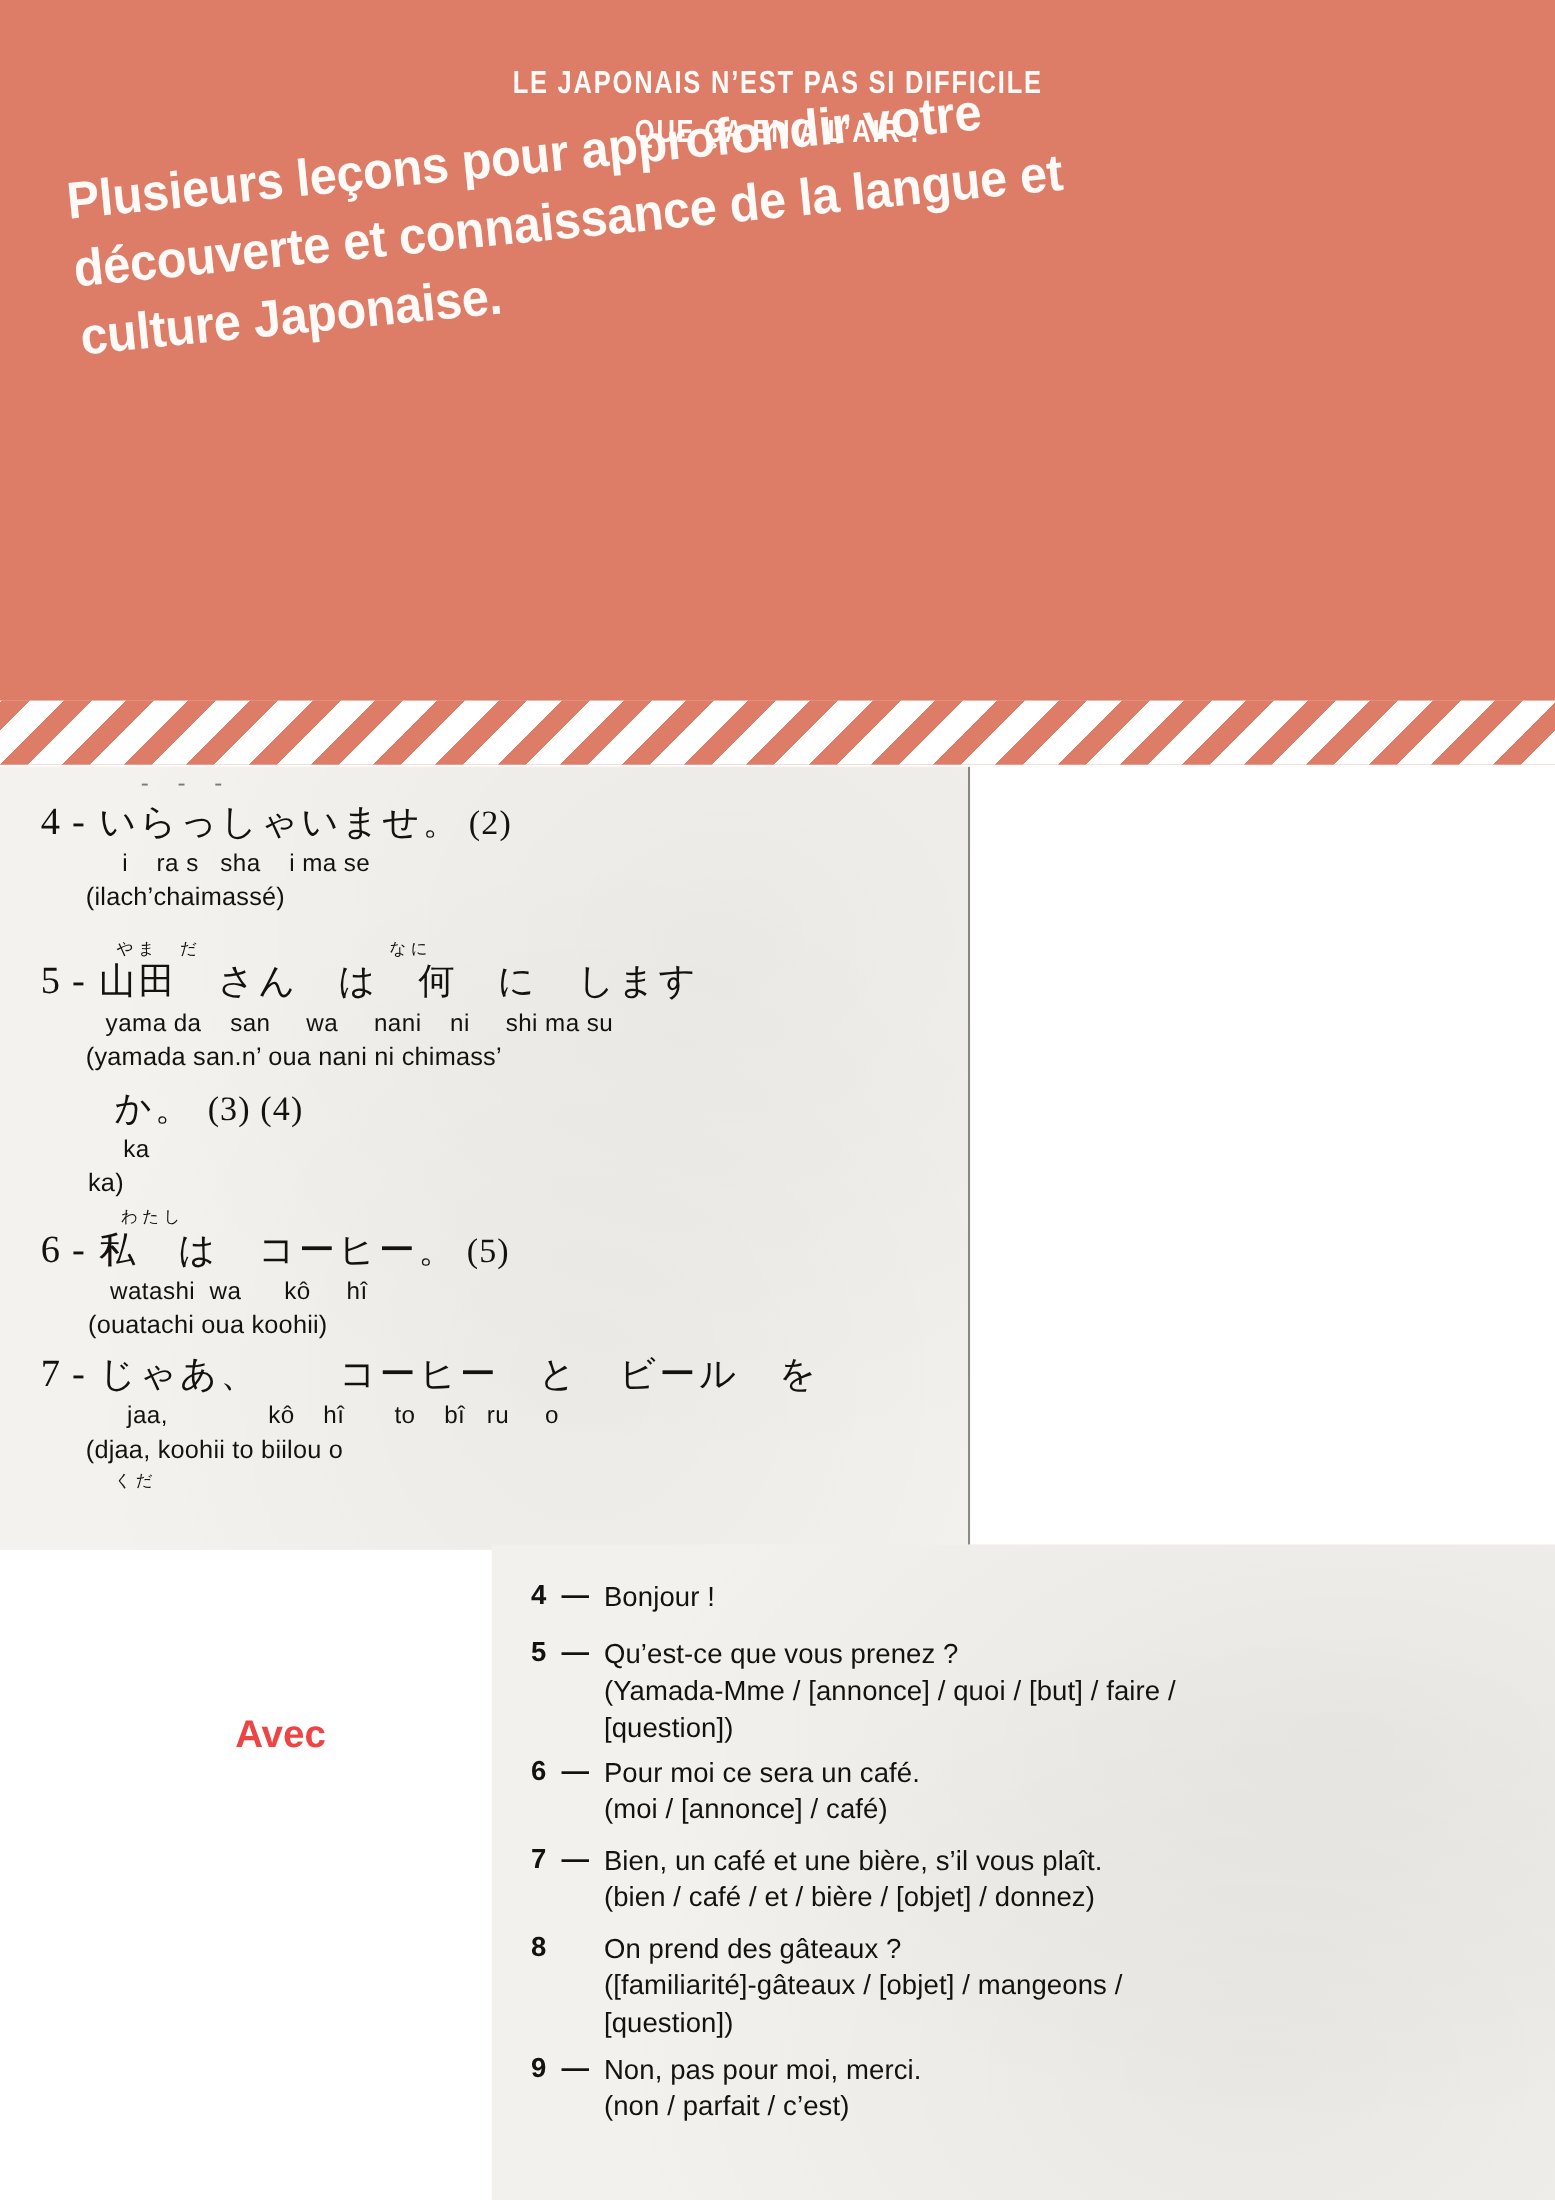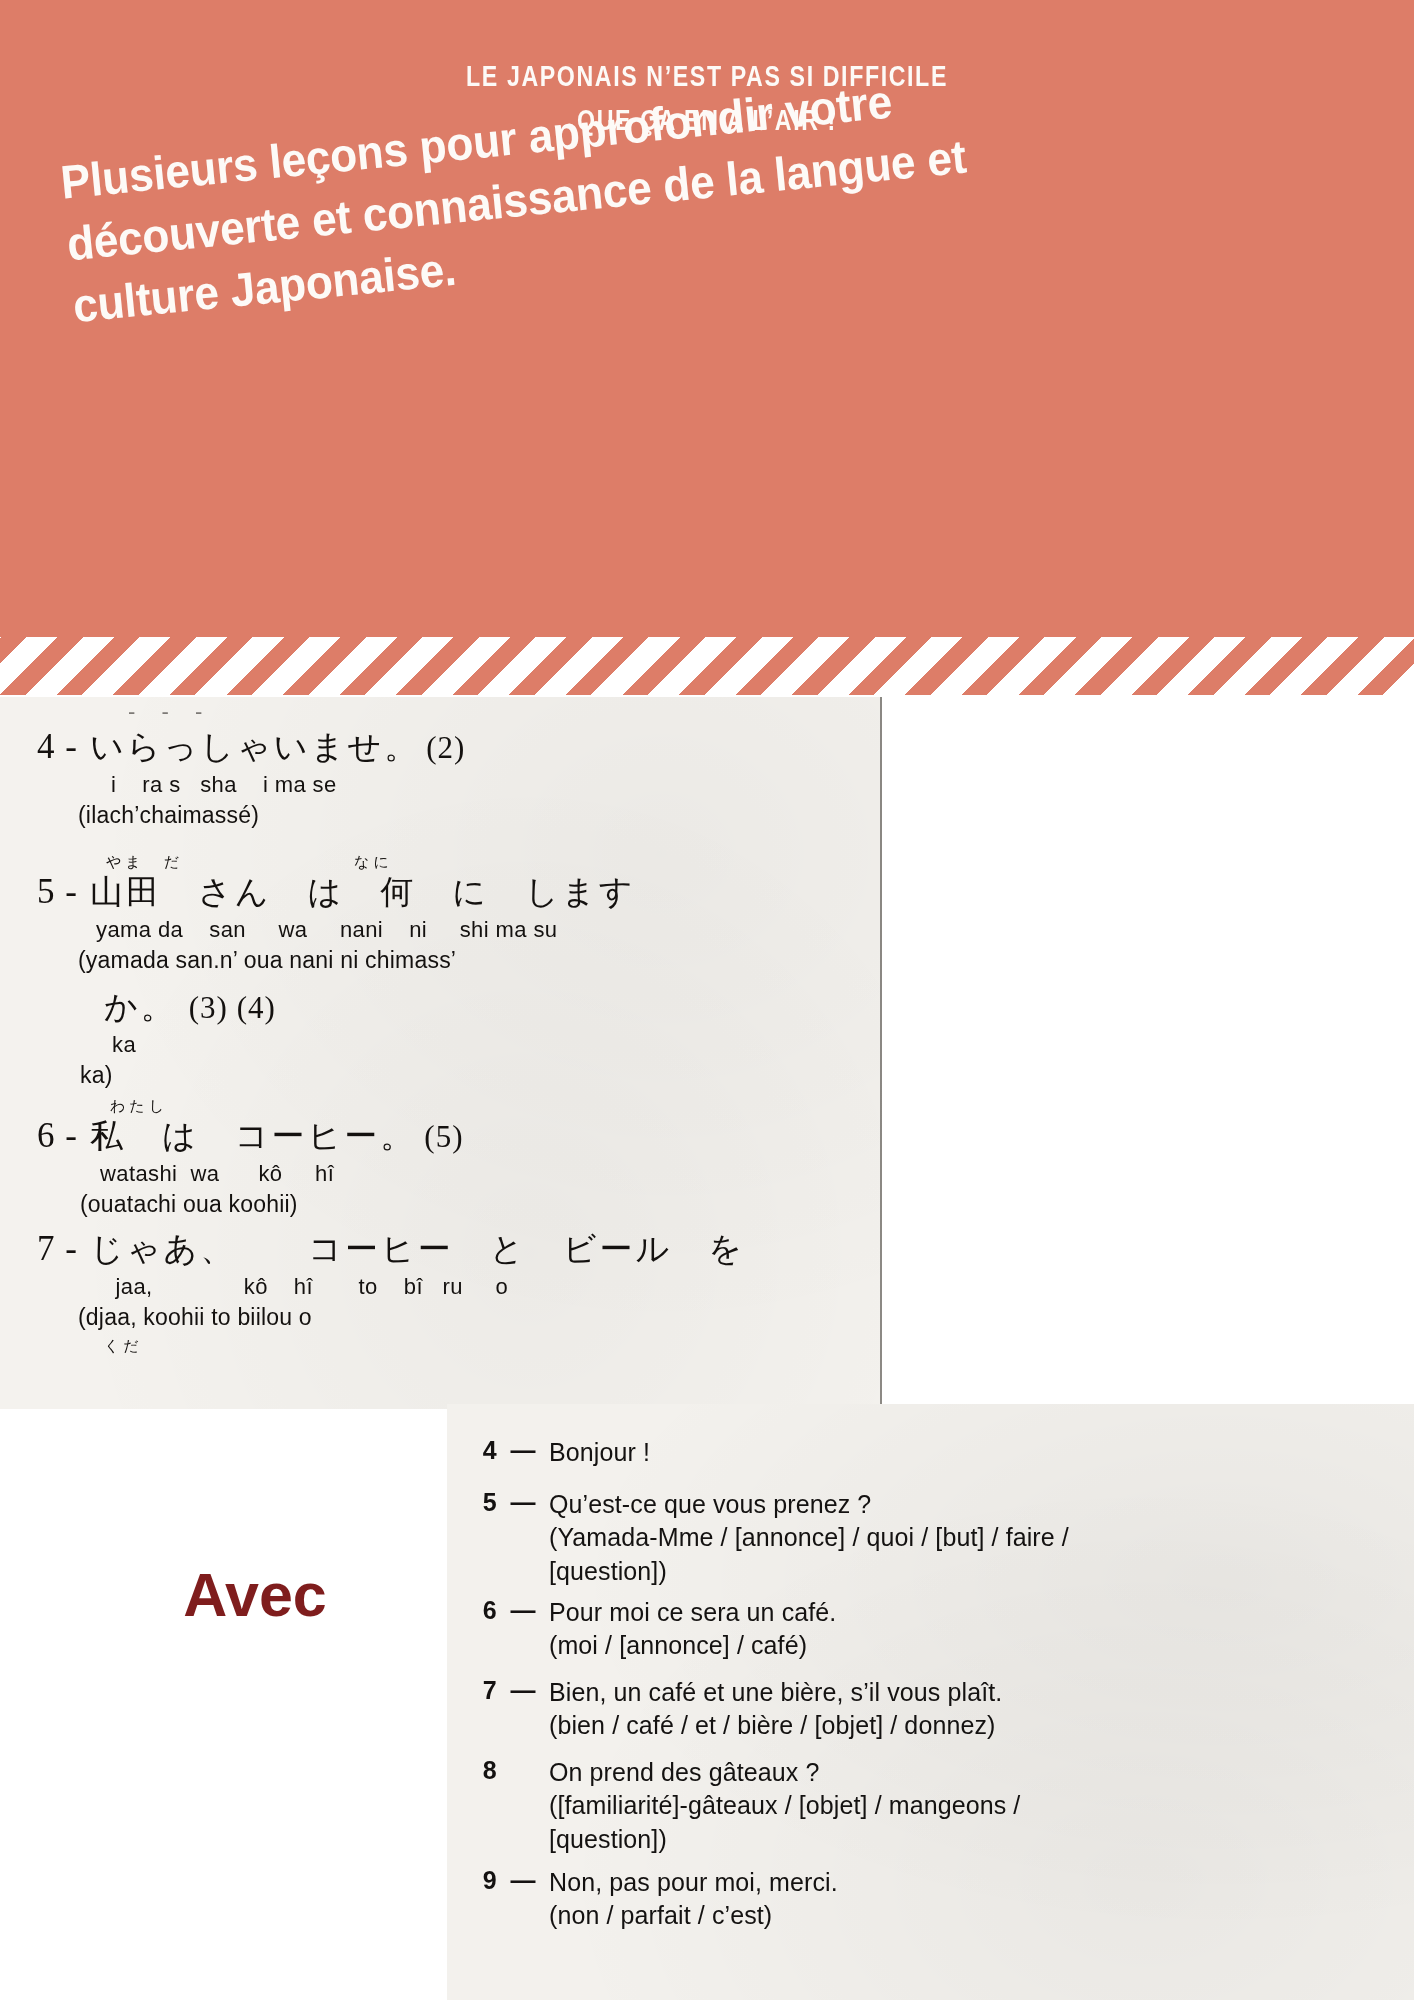--- a/index.html
+++ b/index.html
@@ -200,24 +200,24 @@
     white-space: pre-line;
   }
 
   
   .avec {
     position: absolute;
     left: 90px;
     top: 1552px;
     width: 330px;
     text-align: center;
-    color: #7f1d1d;
-    font-family: "Liberation Sans", sans-serif;
-    font-weight: bold;
-    font-size: 61px;
+    color: #ef4444;
+    font-family: "Liberation Sans", sans-serif;
+    font-weight: bold;
+    font-size: 35px;
     line-height: 1.42;
   }
   .avec .ln { display: block; }
 </style>
 </head>
 <body>
 
 <div class="hero">
 
   <div class="hero-title">

